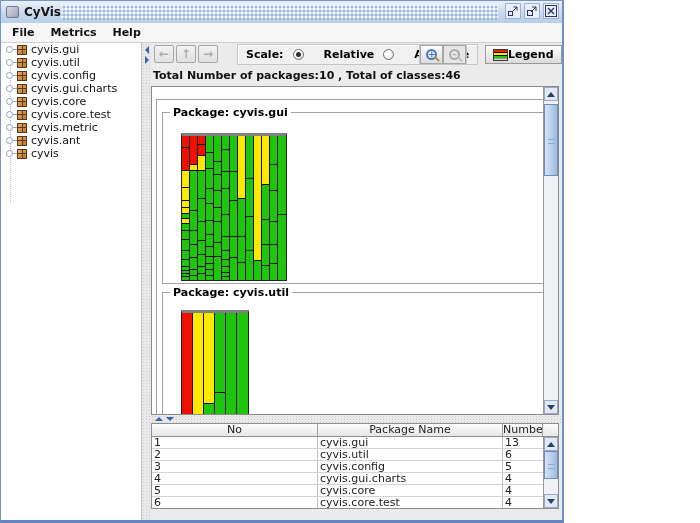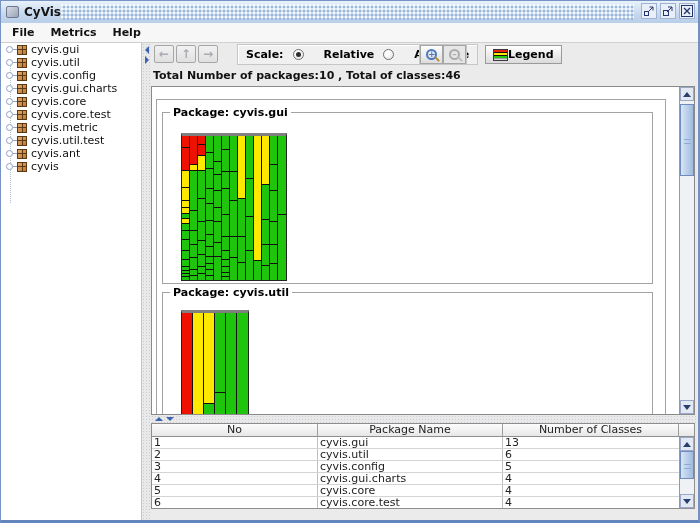--- a/index.html
+++ b/index.html
@@ -1,18 +1,18 @@
 <!DOCTYPE html>
 <html><head>
 <meta charset="utf-8">
 <style>
   * { box-sizing: border-box; margin: 0; padding: 0; }
   html,body { width:700px; height:523px; overflow:hidden; background:#fff;
               font-family:"DejaVu Sans", sans-serif; }
-  .window { position:relative; width:700px; height:523px;
+  .window { position:relative; width:564px; height:523px;
             border:1px solid #7793C4; border-right:2px solid #7291C2; border-bottom:3px solid #6285BD;
             background:#0c4a6e; overflow:hidden; }
 
   
   .titlebar { position:relative; height:22px;
               background:linear-gradient(180deg,#E9F2FB,#C6D8EE 60%,#B9CEE8);
               display:flex; align-items:center; }
   .bumps { position:absolute; left:60px; right:64px; top:3px; bottom:3px;
            background-image:
              radial-gradient(circle at 1px 1px, #F6FAFE 28%, transparent 34%),
@@ -245,26 +245,20 @@
           <div class="tree-row">
             <span class="handle"></span>
             <span class="handle-stick"></span>
             <span class="pkg-icon"></span>
             <span class="tree-label">cyvis.metric</span>
           </div>
           <div class="tree-row">
             <span class="handle"></span>
             <span class="handle-stick"></span>
             <span class="pkg-icon"></span>
-            <span class="tree-label">cyvis.util.test</span>
-          </div>
-          <div class="tree-row">
-            <span class="handle"></span>
-            <span class="handle-stick"></span>
-            <span class="pkg-icon"></span>
             <span class="tree-label">cyvis.ant</span>
           </div>
           <div class="tree-row">
             <span class="handle"></span>
             <span class="handle-stick"></span>
             <span class="pkg-icon"></span>
             <span class="tree-label">cyvis</span>
           </div>
         </div>
     </div>

